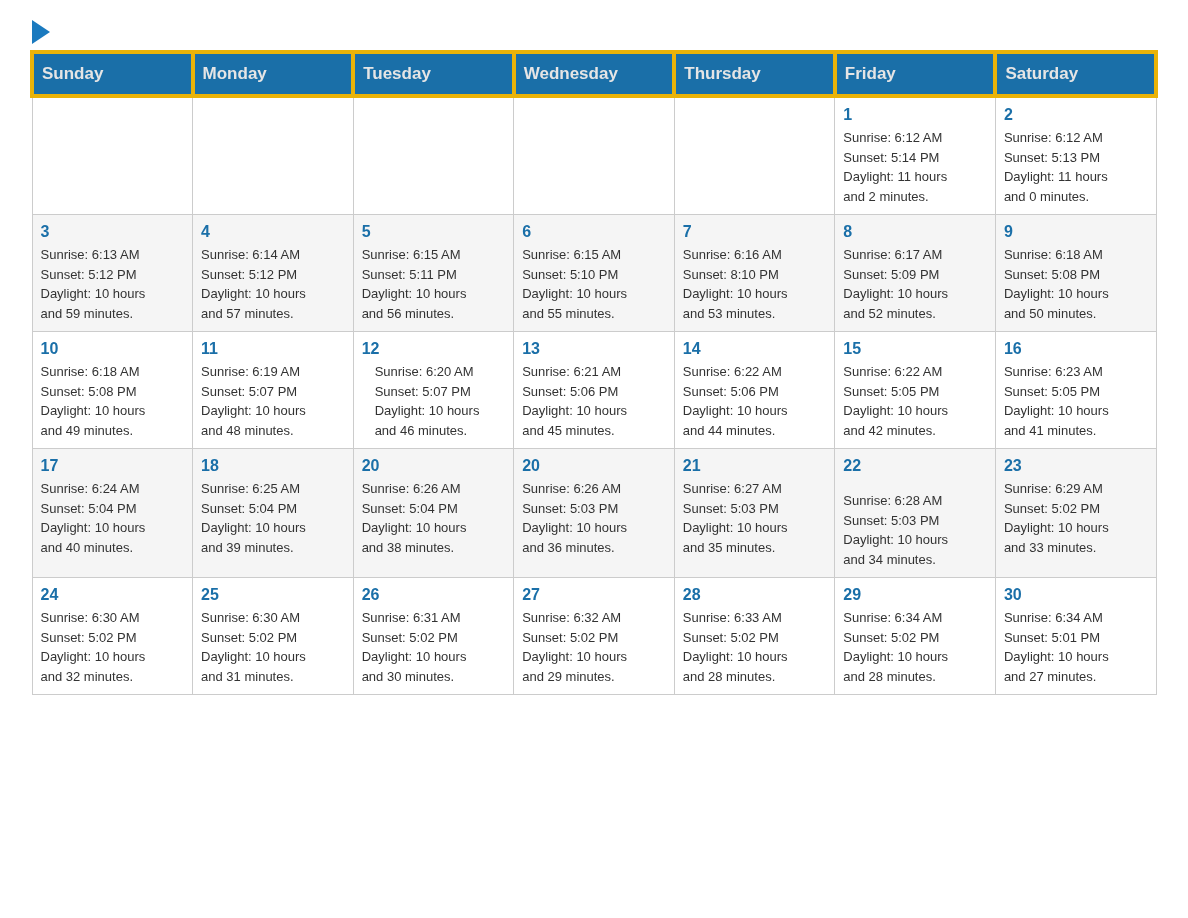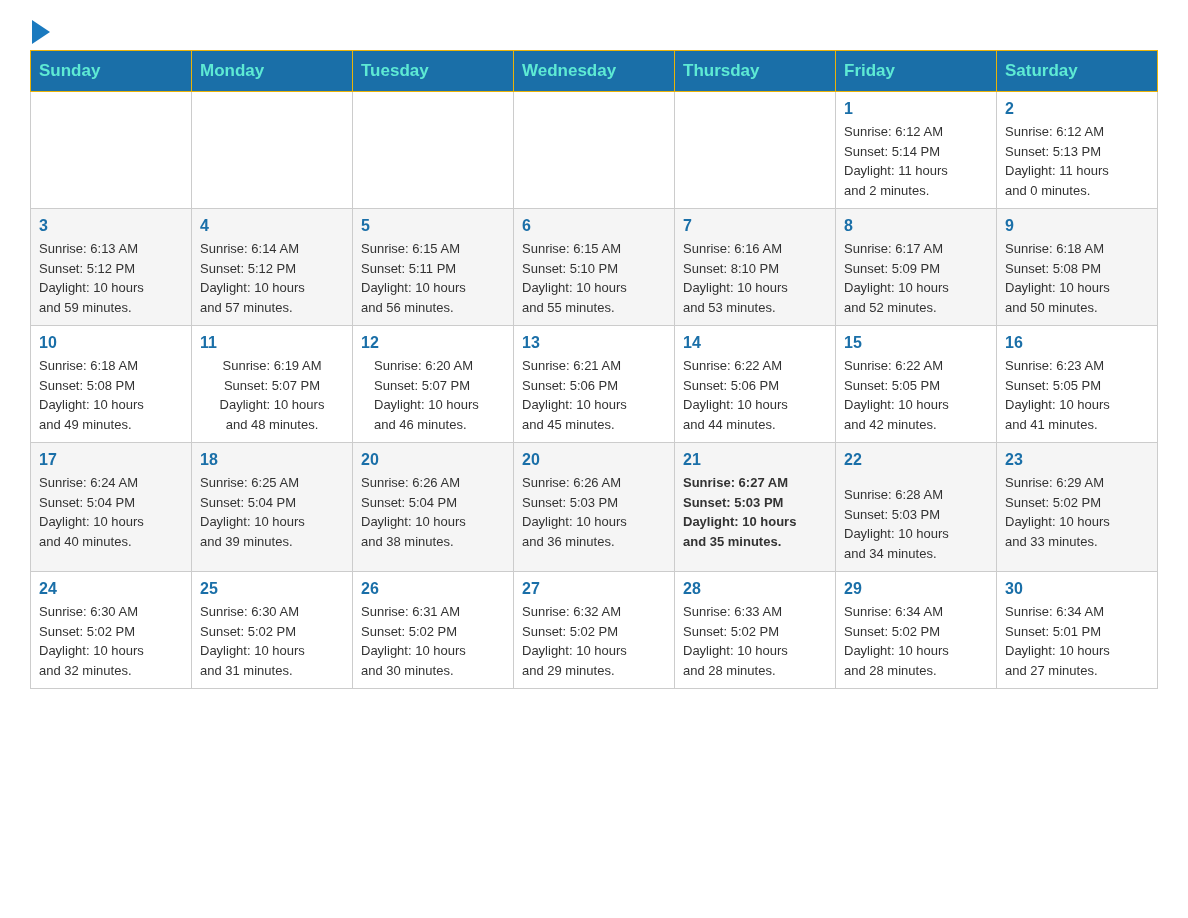--- a/index.html
+++ b/index.html
@@ -36,26 +36,26 @@
       color: #555;
       margin-top: 4px;
     }
     .calendar {
       width: 100%;
       border-collapse: collapse;
       margin-top: 10px;
     }
     .calendar th {
       background-color: #1a6fa8;
-      color: #5eead4;
+      color: #e5e5e5;
       font-size: 17px;
       font-weight: bold;
       padding: 10px 8px;
       text-align: left;
-      border: 1px solid #eab308;
+      border: 4px solid #eab308;
     }
     .calendar td {
       vertical-align: top;
       border: 1px solid #ccc;
       padding: 8px;
       font-size: 13px;
       color: #333;
       background: #fff;
       width: 14.28%;
       min-height: 110px;
@@ -209,21 +209,21 @@
       <tr>
         <td>
           <span class="day-number">10</span>
           <div class="day-info" style="white-space: pre-line;">Sunrise: 6:18 AM
 Sunset: 5:08 PM
 Daylight: 10 hours
 and 49 minutes.</div>
         </td>
         <td>
           <span class="day-number">11</span>
-          <div class="day-info" style="white-space: pre-line; text-align: center;">Sunrise: 6:19 AM
+          <div class="day-info" style="white-space: pre-line;">Sunrise: 6:19 AM
 Sunset: 5:07 PM
 Daylight: 10 hours
 and 48 minutes.</div>
         </td>
         <td>
           <span class="day-number">12</span>
           <div class="day-info" style="white-space: pre-line; margin-left: 13px;">Sunrise: 6:20 AM
 Sunset: 5:07 PM
 Daylight: 10 hours
 and 46 minutes.</div>
@@ -281,21 +281,21 @@
         </td>
         <td>
           <span class="day-number">20</span>
           <div class="day-info" style="white-space: pre-line;">Sunrise: 6:26 AM
 Sunset: 5:03 PM
 Daylight: 10 hours
 and 36 minutes.</div>
         </td>
         <td>
           <span class="day-number">21</span>
-          <div class="day-info" style="white-space: pre-line; font-weight: bold;">Sunrise: 6:27 AM
+          <div class="day-info" style="white-space: pre-line;">Sunrise: 6:27 AM
 Sunset: 5:03 PM
 Daylight: 10 hours
 and 35 minutes.</div>
         </td>
         <td>
           <span class="day-number">22</span>
           <div class="day-info" style="white-space: pre-line; margin-top: 16px;">Sunrise: 6:28 AM
 Sunset: 5:03 PM
 Daylight: 10 hours
 and 34 minutes.</div>

